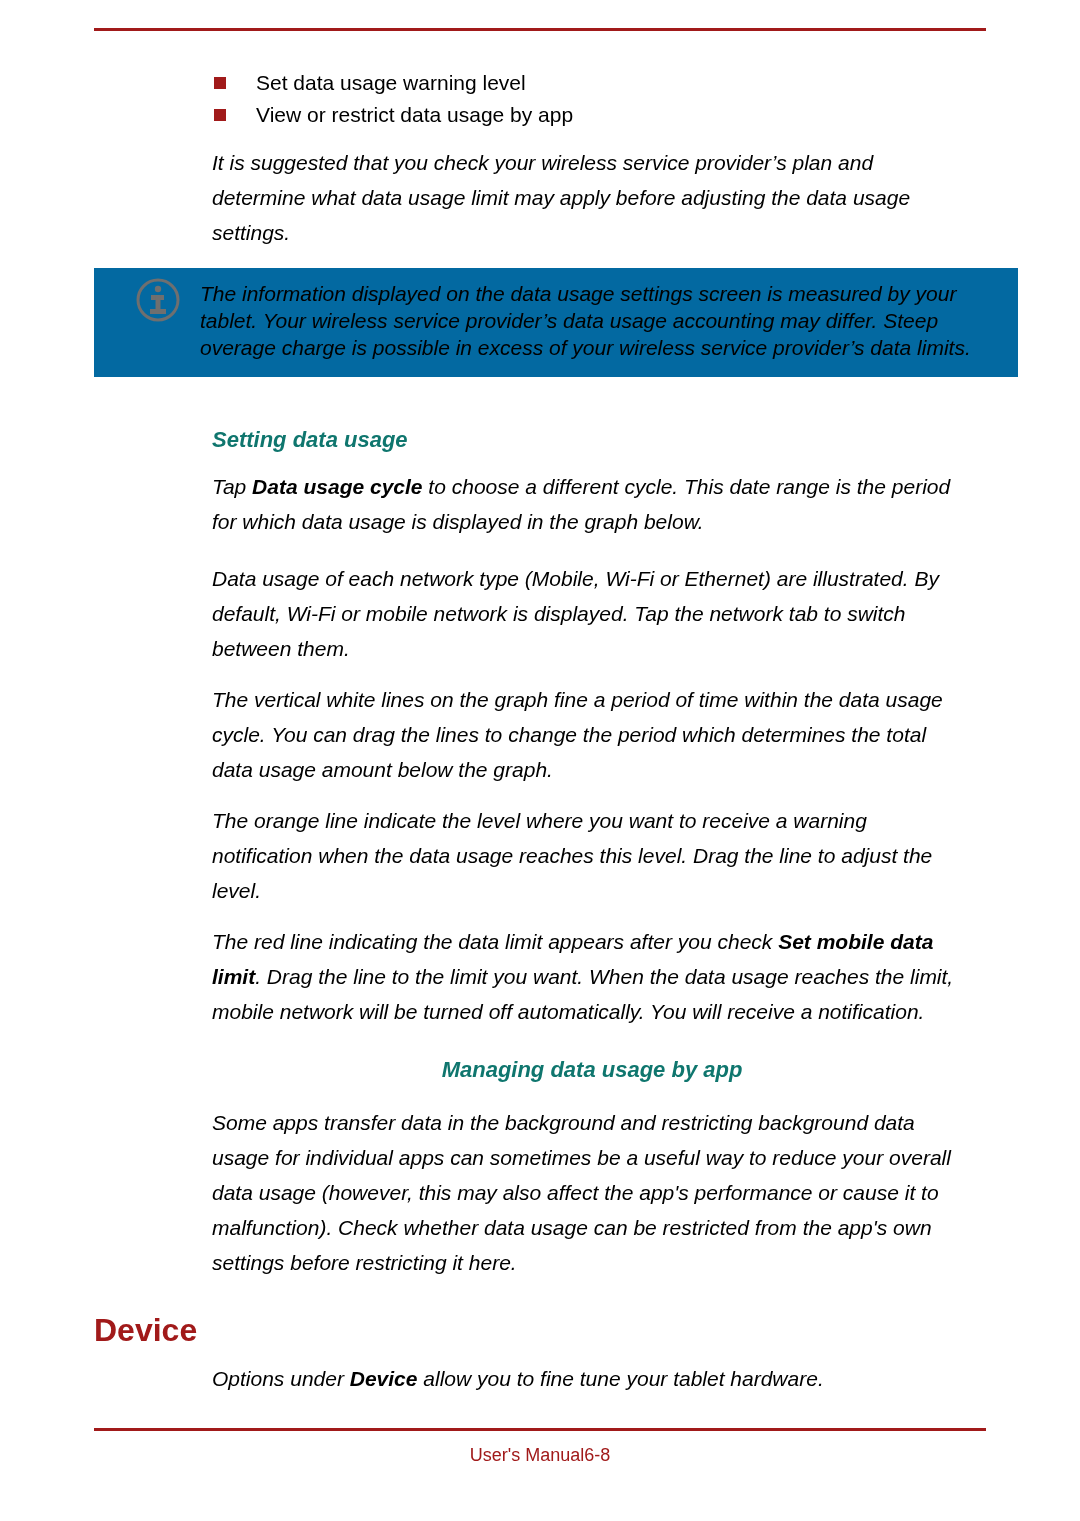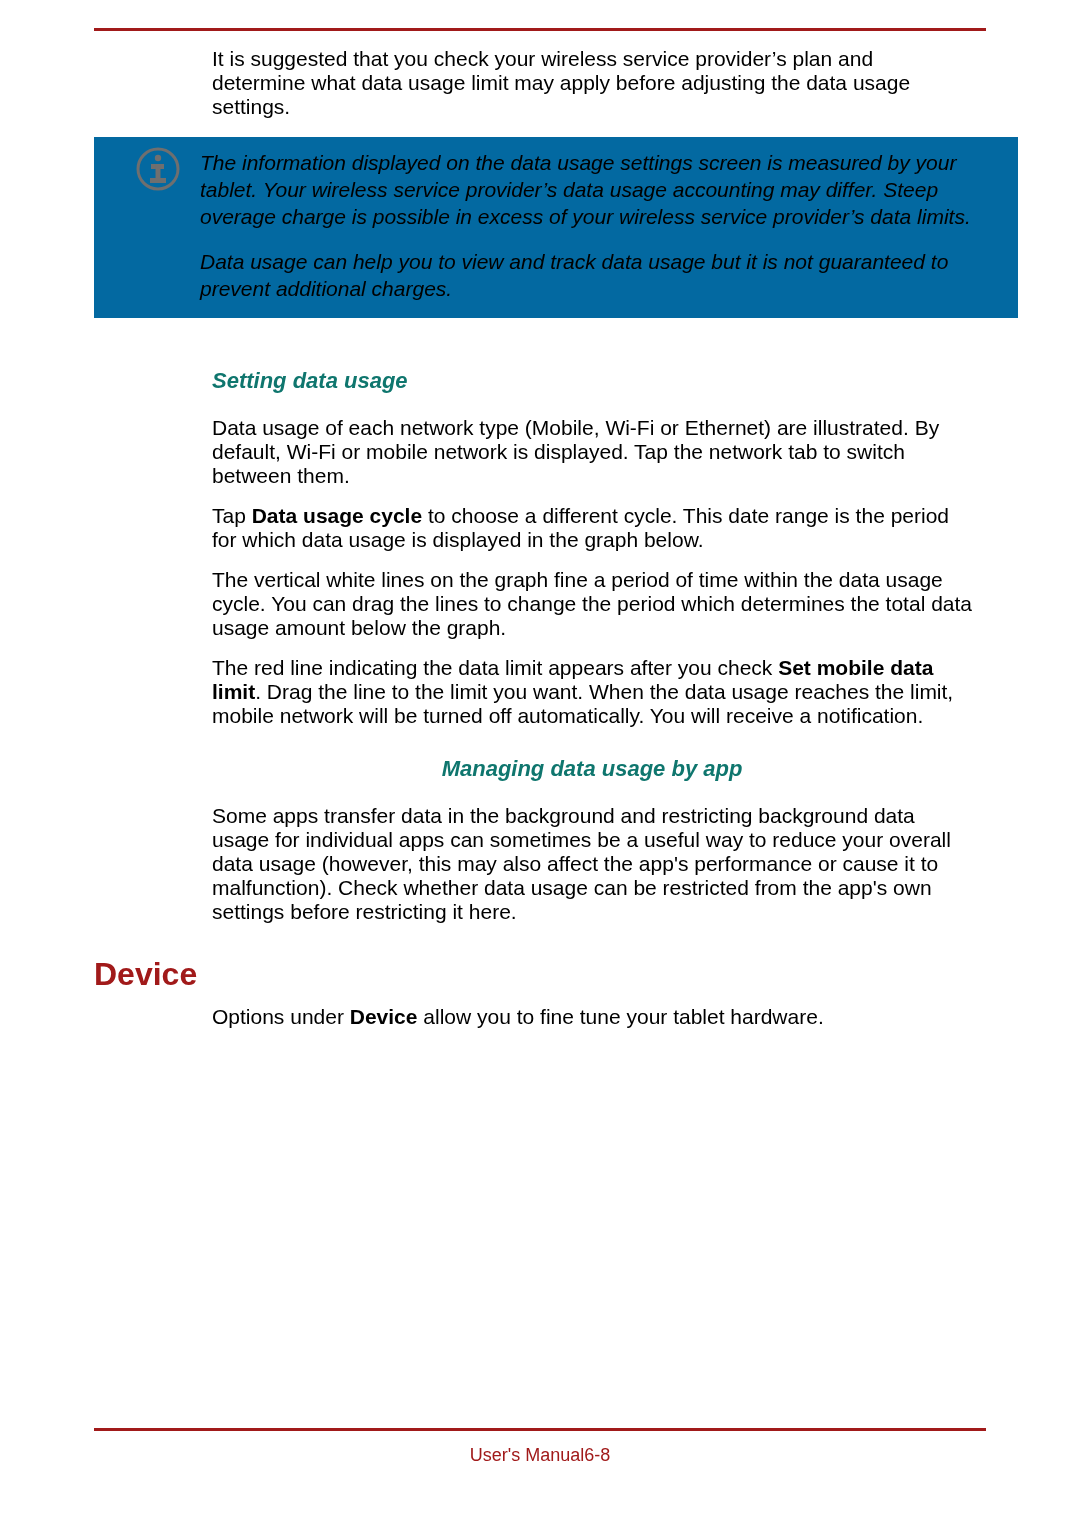--- a/index.html
+++ b/index.html
@@ -42,22 +42,23 @@
     margin-left: 2px;
     flex-shrink: 0;
   }
   .bullet-text {
     font-size: 21px;
     line-height: 28px;
     margin-left: 30px;
   }
   .body-para {
     font-size: 21px;
-    line-height: 24px;
+    line-height: 35px;
     margin-top: 16px;
+    font-style: italic;
   }
   .note-block {
     position: relative;
     margin-top: 18px;
     margin-left: -118px;
     width: 924px;
     background: #0369a1;
     padding: 12px 16px 16px 106px;
   }
   .note-icon {
@@ -111,43 +112,53 @@
   }
 </style>
 </head>
 <body>
 
 <div class="page">
   <div class="top-rule"></div>
 
   <div class="content-column">
 
+    <div class="bullet-list">
+      <div class="bullet-row">
+        <div class="bullet-square"></div>
+        <div class="bullet-text">Set data usage warning level</div>
+      </div>
+      <div class="bullet-row">
+        <div class="bullet-square"></div>
+        <div class="bullet-text">View or restrict data usage by app</div>
+      </div>
+    </div>
 
     <p class="body-para">It is suggested that you check your wireless service provider’s plan and determine what data usage limit may apply before adjusting the data usage settings.</p>
 
     <div class="note-block">
       <span class="note-icon">
         <svg viewBox="0 0 44 44" width="44" height="44">
           <circle cx="22" cy="22" r="20" fill="none" stroke="#6f6f6f" stroke-width="3"></circle>
           <circle cx="22" cy="11" r="3.2" fill="#6f6f6f"></circle>
           <rect x="15" y="17" width="13" height="5" fill="#6f6f6f"></rect>
           <rect x="19.5" y="17" width="5" height="16" fill="#6f6f6f"></rect>
           <rect x="14" y="31" width="16" height="5" fill="#6f6f6f"></rect>
         </svg>
       </span>
       <p class="note-para">The information displayed on the data usage settings screen is measured by your tablet. Your wireless service provider’s data usage accounting may differ. Steep overage charge is possible in excess of your wireless service provider’s data limits.</p>
-      <p class="note-para">Data usage can help you to view and track data usage but it is not guaranteed to prevent additional charges.</p>
     </div>
 
     <h3 class="sub-heading">Setting data usage</h3>
-    <p class="body-para first-after-heading">Data usage of each network type (Mobile, Wi-Fi or Ethernet) are illustrated. By default, Wi-Fi or mobile network is displayed. Tap the network tab to switch between them.</p>
     <p class="body-para">
       <span>Tap </span><span class="bold">Data usage cycle</span><span> to choose a different cycle. This date range is the period for which data usage is displayed in the graph below.</span>
     </p>
+    <p class="body-para first-after-heading">Data usage of each network type (Mobile, Wi-Fi or Ethernet) are illustrated. By default, Wi-Fi or mobile network is displayed. Tap the network tab to switch between them.</p>
     <p class="body-para">The vertical white lines on the graph fine a period of time within the data usage cycle. You can drag the lines to change the period which determines the total data usage amount below the graph.</p>
+    <p class="body-para">The orange line indicate the level where you want to receive a warning notification when the data usage reaches this level. Drag the line to adjust the level.</p>
     <p class="body-para">
       <span>The red line indicating the data limit appears after you check </span><span class="bold">Set mobile data limit</span><span>. Drag the line to the limit you want. When the data usage reaches the limit, mobile network will be turned off automatically. You will receive a notification.</span>
     </p>
 
     <h3 class="sub-heading tight">Managing data usage by app</h3>
     <p class="body-para first-after-heading">Some apps transfer data in the background and restricting background data usage for individual apps can sometimes be a useful way to reduce your overall data usage (however, this may also affect the app's performance or cause it to malfunction). Check whether data usage can be restricted from the app's own settings before restricting it here.</p>
 
   </div>
 
   <h2 class="h2-heading">Device</h2>

